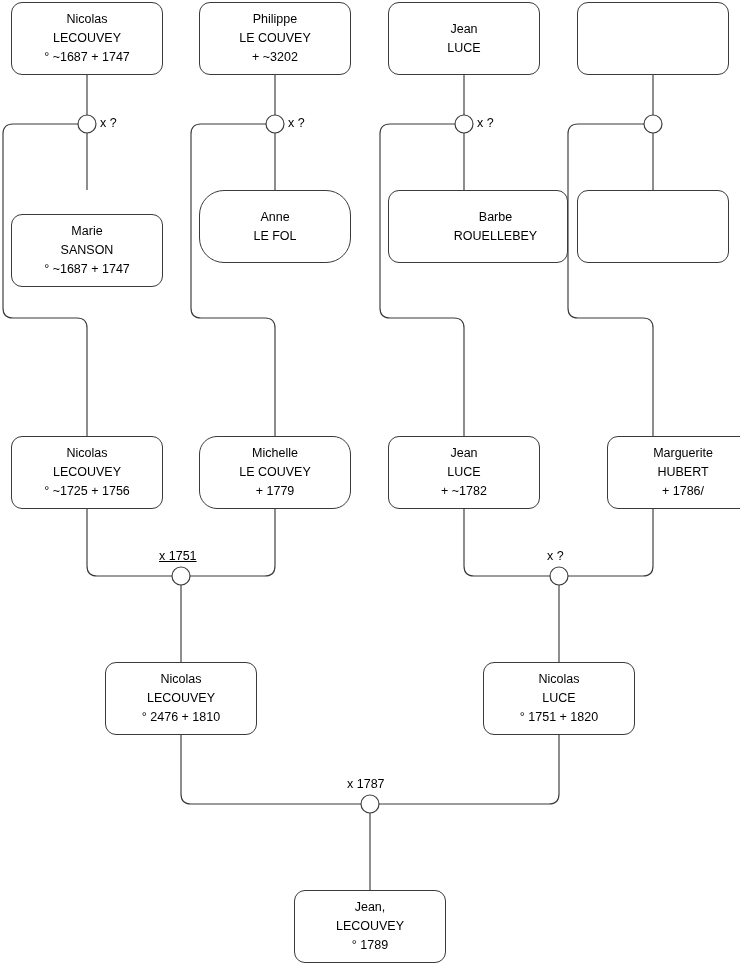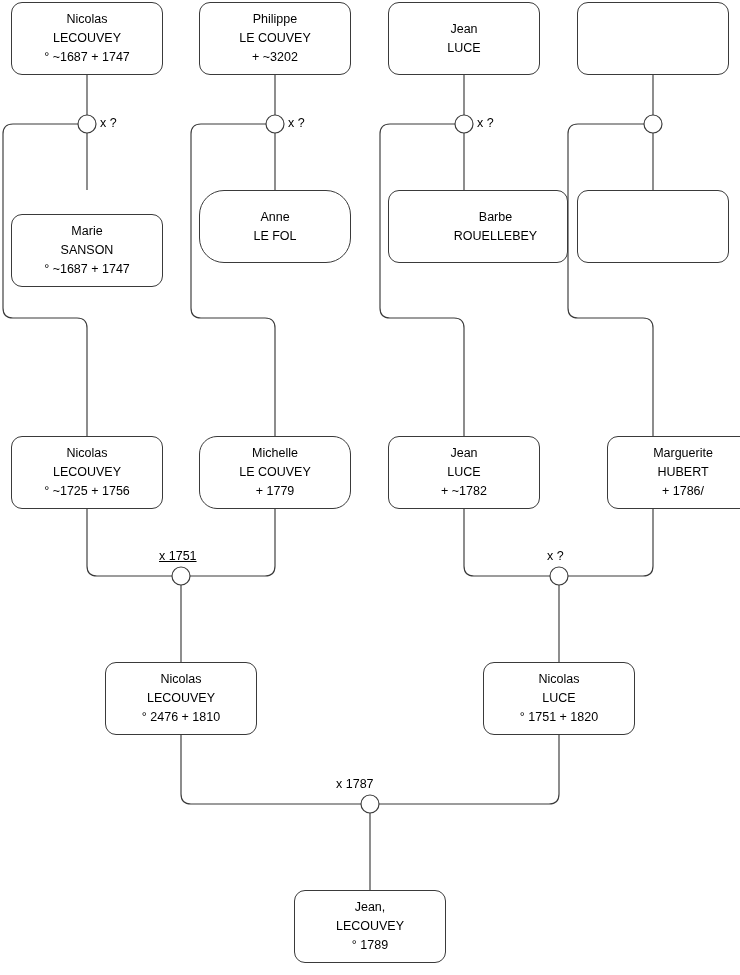--- a/index.html
+++ b/index.html
@@ -103,21 +103,21 @@
       <circle cx="370" cy="804" r="9" fill="#ffffff"></circle>
     </g>
   </svg>
 
   <div class="union-label" style="left:100px; top:116px;">x ?</div>
   <div class="union-label" style="left:288px; top:116px;">x ?</div>
   <div class="union-label" style="left:477px; top:116px;">x ?</div>
   <div class="union-label" style="left:666px; top:116px;"></div>
   <div class="union-label" style="left:159px; top:549px;text-decoration:underline;">x 1751</div>
   <div class="union-label" style="left:547px; top:549px;">x ?</div>
-  <div class="union-label" style="left:336px; top:777px;">x 1787</div>
+  <div class="union-label" style="left:347px; top:777px;">x 1787</div>
 
   <div class="person-box" style="left:11px; top:2px; width:152px; height:73px;">
     <span class="line">Nicolas</span>
     <span class="line">LECOUVEY</span>
     <span class="line">° ~1687 + 1747</span>
   </div>
 
   <div class="person-box" style="left:199px; top:2px; width:152px; height:73px;">
     <span class="line">Philippe</span>
     <span class="line">LE COUVEY</span>

